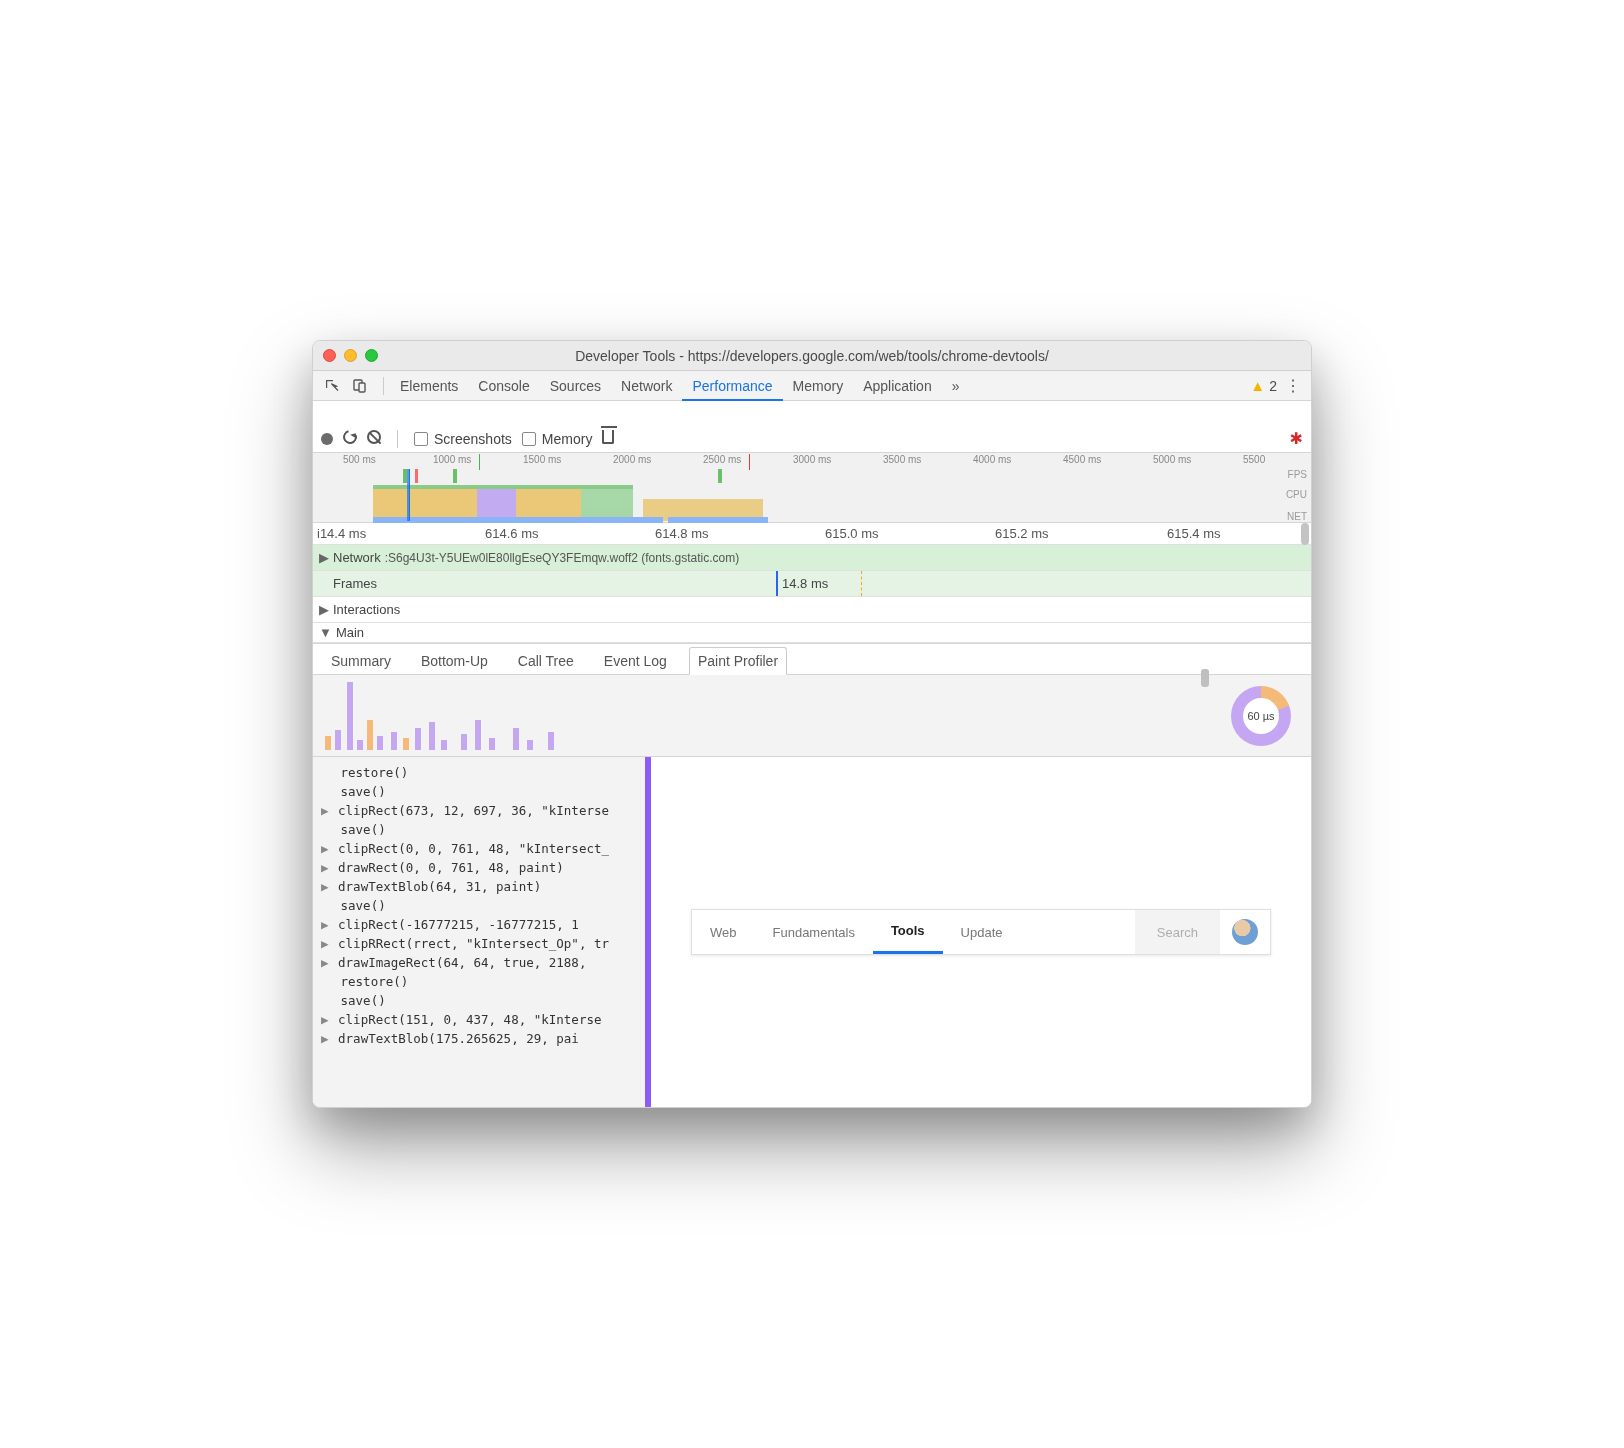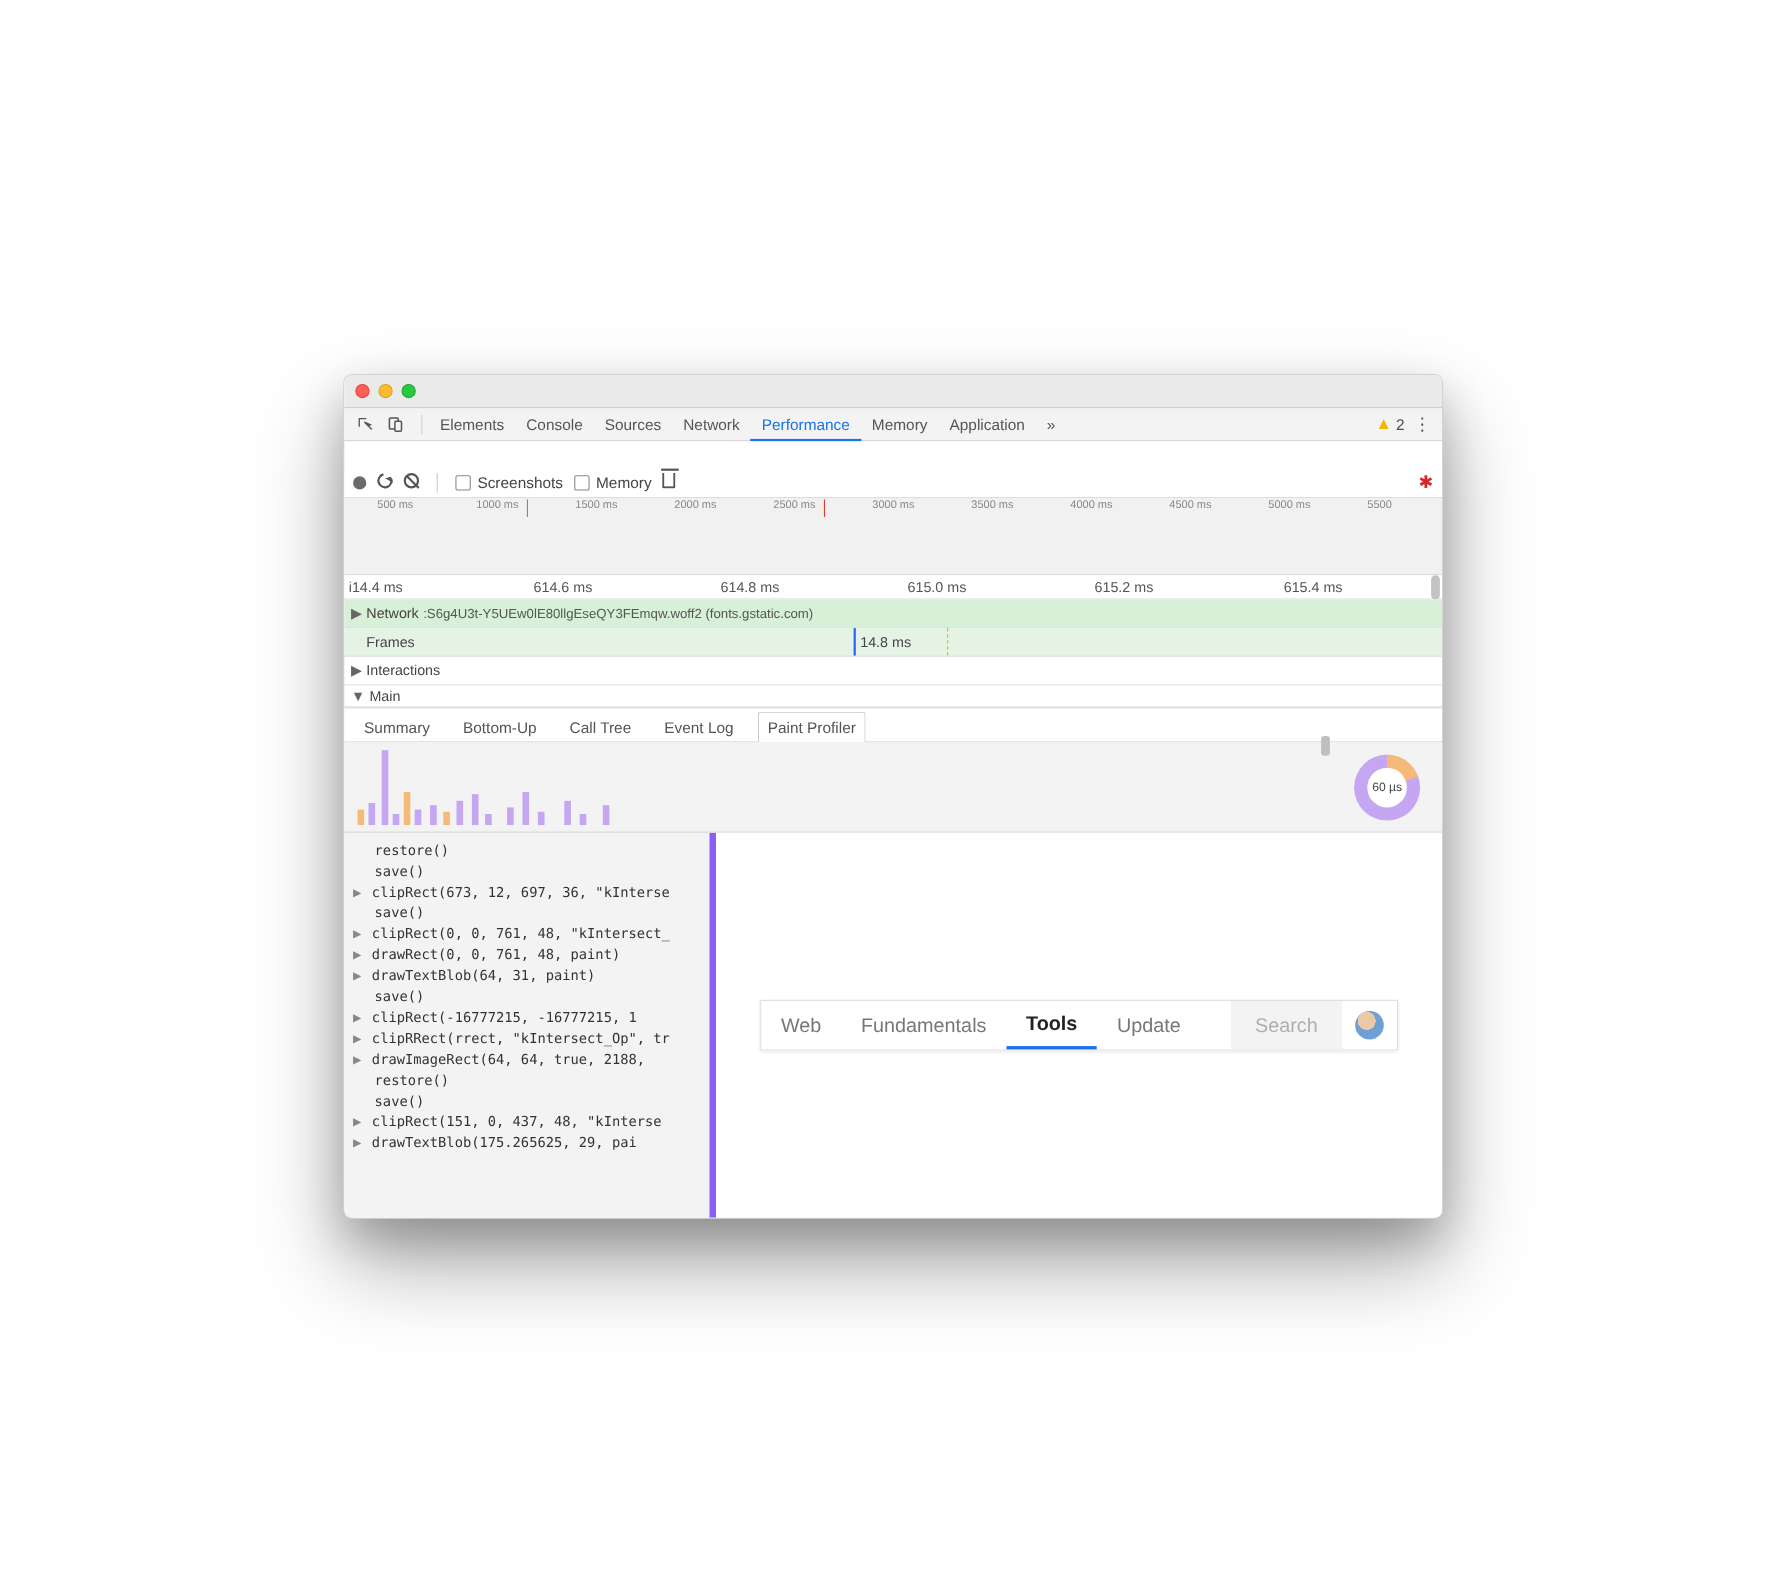--- a/index.html
+++ b/index.html
@@ -169,40 +169,41 @@
   .donut{width:60px;height:60px;border-radius:50%;background:conic-gradient(#f5b97a 0 70deg,#c4a6f2 70deg 360deg);display:flex;align-items:center;justify-content:center;}
   .donut-hole{width:36px;height:36px;border-radius:50%;background:#fff;display:flex;align-items:center;justify-content:center;font-size:11px;color:#444;}
   .scroll-ind{position:absolute;right:2px;top:-6px;width:8px;height:18px;background:#bfbfbf;border-radius:3px;}
 
   
   .pp-body{display:flex;height:350px;}
   .cmd-list{width:338px;border-right:6px solid #8b5cf6;background:#f3f3f3;font-family:Menlo,Consolas,monospace;font-size:12.5px;color:#333;overflow:hidden;padding:6px 0;}
   .cmd{padding:2px 8px;white-space:nowrap;overflow:hidden;}
   .cmd .tri-s{color:#888;margin-right:2px;}
   .preview-pane{flex:1;position:relative;background:#fff;display:flex;align-items:center;justify-content:center;}
-  .site-nav{width:580px;height:46px;border:1px solid #e0e0e0;box-shadow:0 1px 3px rgba(0,0,0,.1);display:flex;align-items:center;font-size:18px;}
+  .site-nav{width:580px;height:46px;border:1px solid #e0e0e0;box-shadow:0 1px 3px rgba(0,0,0,.1);display:flex;align-items:center;font-size:13px;}
   .site-nav .navitem{padding:0 18px;color:#777;height:100%;display:flex;align-items:center;}
   .site-nav .navitem.bold{color:#222;font-weight:600;border-bottom:3px solid #1a73e8;}
   .site-nav .search{margin-left:auto;padding:0 22px;color:#aeaeae;background:#f3f3f3;height:100%;display:flex;align-items:center;}
   .avatar{width:26px;height:26px;border-radius:50%;background:radial-gradient(circle at 40% 35%, #e9c9a6 0 35%, #6ea0d5 36% 100%);margin:0 12px;}
 
   .vscroll{position:absolute;right:2px;top:0;width:8px;height:22px;background:#c3c3c3;border-radius:4px;}
 
 </style>
 </head>
 <body>
 
 <div class="window-wrap">
 
   <div class="title-bar">
     <div class="traffic">
       <span class="tl-r"></span>
       <span class="tl-y"></span>
       <span class="tl-g"></span>
     </div>
+    <div class="title-text">Developer Tools - https://developers.google.com/web/tools/chrome-devtools/</div>
   </div>
 
   <div class="tabstrip">
     <div class="iconbtn">
       <svg width="16" height="16" viewBox="0 0 16 16">
           <path d="M2 2h7v1.2H3.2V10H2V2zm5.2 4.5 6.4 6.4.9-.9-2.8-2.8 2.5-1-7-3.2.0 1.5z" fill="#555"></path>
         </svg>
     </div>
     <div class="iconbtn">
       <svg width="16" height="16" viewBox="0 0 16 16">
@@ -252,20 +253,37 @@
       <span style="left:300px">2000 ms</span>
       <span style="left:390px">2500 ms</span>
       <span style="left:480px">3000 ms</span>
       <span style="left:570px">3500 ms</span>
       <span style="left:660px">4000 ms</span>
       <span style="left:750px">4500 ms</span>
       <span style="left:840px">5000 ms</span>
       <span style="left:930px">5500</span>
       <span class="green-line"></span>
       <span class="red-line"></span>
+    </div>
+    <div class="ov-strip">
+      <span class="ov-label" style="top:0">FPS</span>
+      <span class="ov-label" style="top:20px">CPU</span>
+      <span class="ov-label" style="top:42px">NET</span>
+
+      <div class="ov-box" style="left:60px;width:260px;height:36px;background:linear-gradient(90deg,#e9c46a 0 40%,#bda4f0 40% 55%,#e9c46a 55% 80%,#9fd59f 80% 100%);opacity:.9;border-top:4px solid #7fc77f;"></div>
+      <div class="ov-box" style="left:330px;width:120px;height:22px;background:#e9c46a;opacity:.8;"></div>
+      <div class="ov-box" style="left:60px;width:290px;height:6px;bottom:-2px;background:#8ab4f8;"></div>
+      <div class="ov-box" style="left:355px;width:100px;height:6px;bottom:-2px;background:#8ab4f8;"></div>
+
+      <div style="position:absolute;top:0;left:90px;width:4px;height:14px;background:#6abf69"></div>
+      <div style="position:absolute;top:0;left:102px;width:3px;height:14px;background:#ff6b6b"></div>
+      <div style="position:absolute;top:0;left:140px;width:4px;height:14px;background:#6abf69"></div>
+      <div style="position:absolute;top:0;left:405px;width:4px;height:14px;background:#6abf69"></div>
+      <div class="ov-sel" style="left:94px;width:2px;"></div>
+      <div class="ov-sel" style="left:96px;width:1px;background:#1a73e8;"></div>
     </div>
   </div>
 
   <div class="fc-ruler">
     <span style="left:4px">i14.4 ms</span>
     <span style="left:172px">614.6 ms</span>
     <span style="left:342px">614.8 ms</span>
     <span style="left:512px">615.0 ms</span>
     <span style="left:682px">615.2 ms</span>
     <span style="left:854px">615.4 ms</span>

